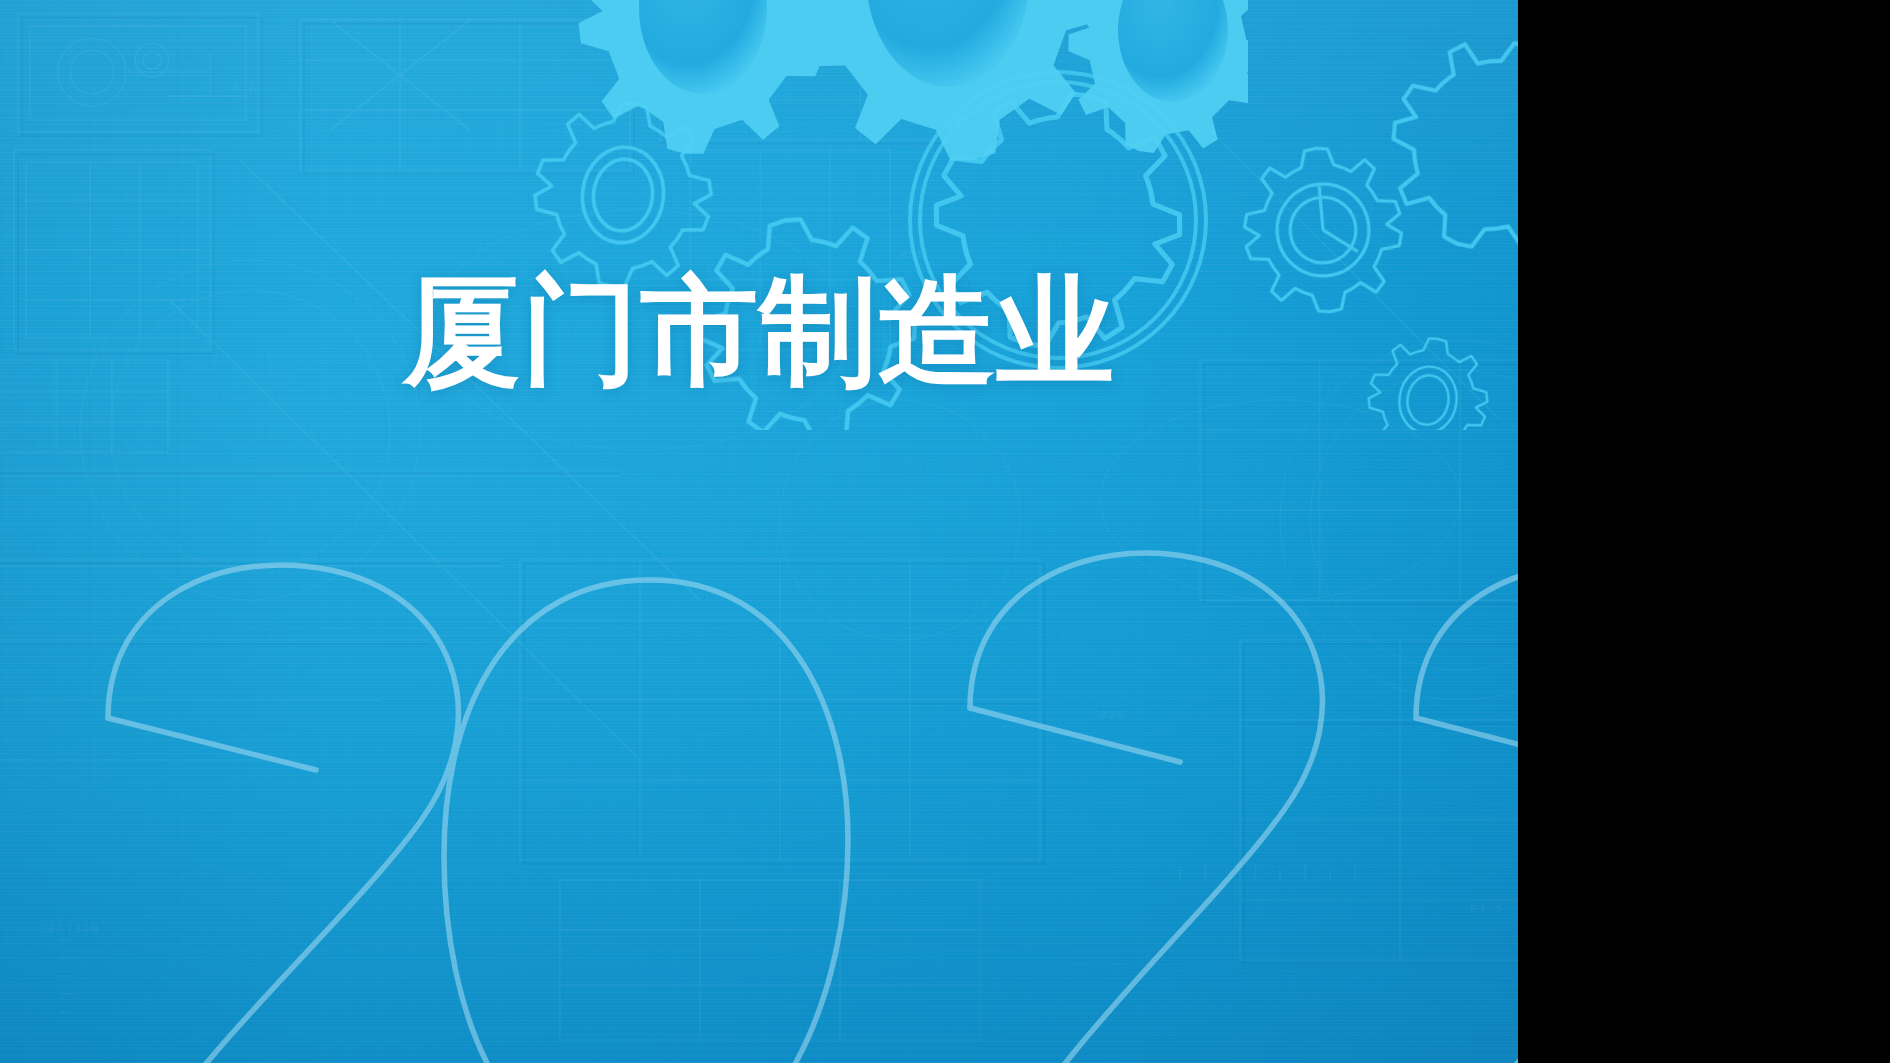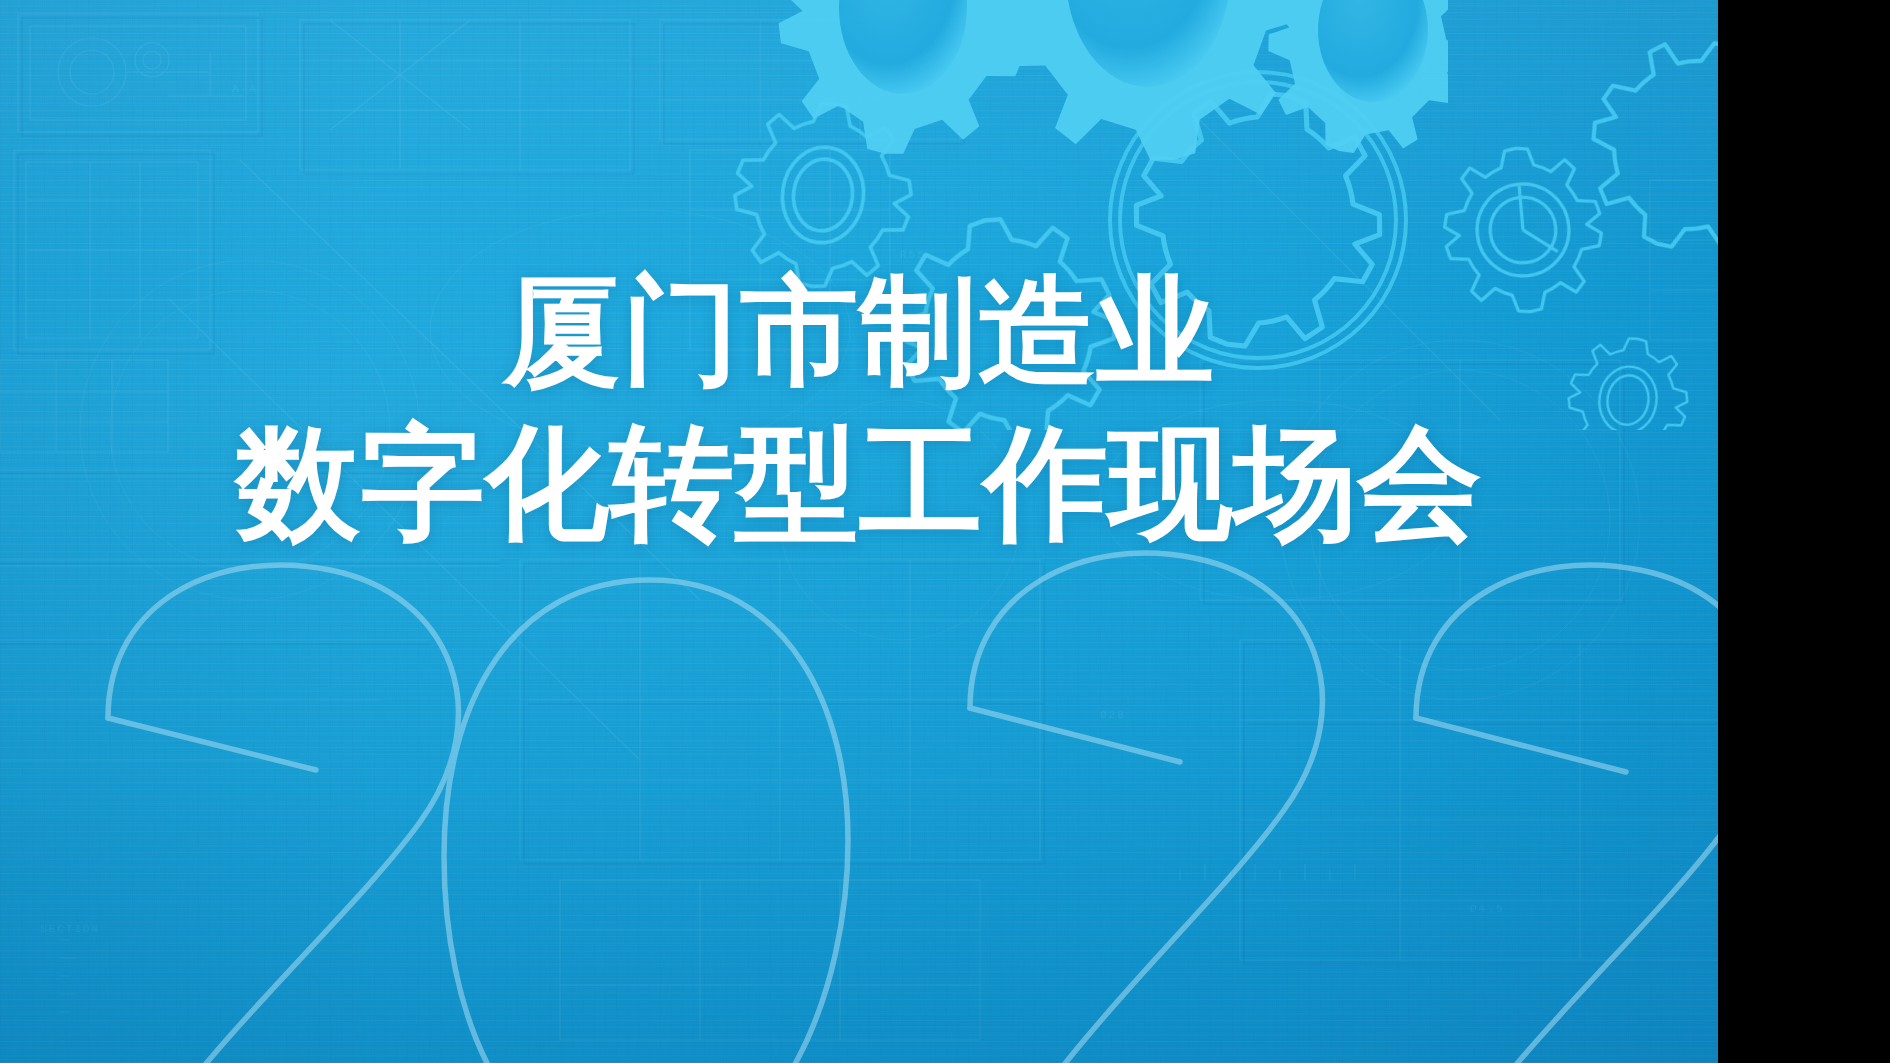--- a/index.html
+++ b/index.html
@@ -1,19 +1,19 @@
 <!DOCTYPE html>
 <html><head>
 <meta charset="utf-8">
 <title>厦门市制造业数字化转型工作现场会</title>
 <style>
   html,body{margin:0;padding:0;background:#000;}
   #stage{
     position:relative;
-    width:1718px;height:1063px;
+    width:1518px;height:1063px;
     overflow:hidden;
     font-family:"Liberation Sans","DejaVu Sans",sans-serif;
     background:#139fd6;
   }
   
   .bg-base{
     position:absolute;inset:0;
     background:
       radial-gradient(120% 90% at 18% 38%, #21aade 0%, #18a4da 38%, #109ad4 72%, #0f92cf 100%);
   }
@@ -281,16 +281,15 @@
                  C1762 124, 1808 244, 1730 352
                  C1662 448, 1522 568, 1436 700"></path>
         <path d="M1416 248 L1626 302"></path>
       </g>
     </svg>
   </div>
 
   <h1 class="title">
     <span class="sr">厦门市制造业数字化转型工作现场会</span>
     <span class="title-line line1">厦门市制造业</span>
-    <span class="title-line line2">数字化转型工作现场会</span>
   </h1>
 
 </div>
 
 </body></html>

